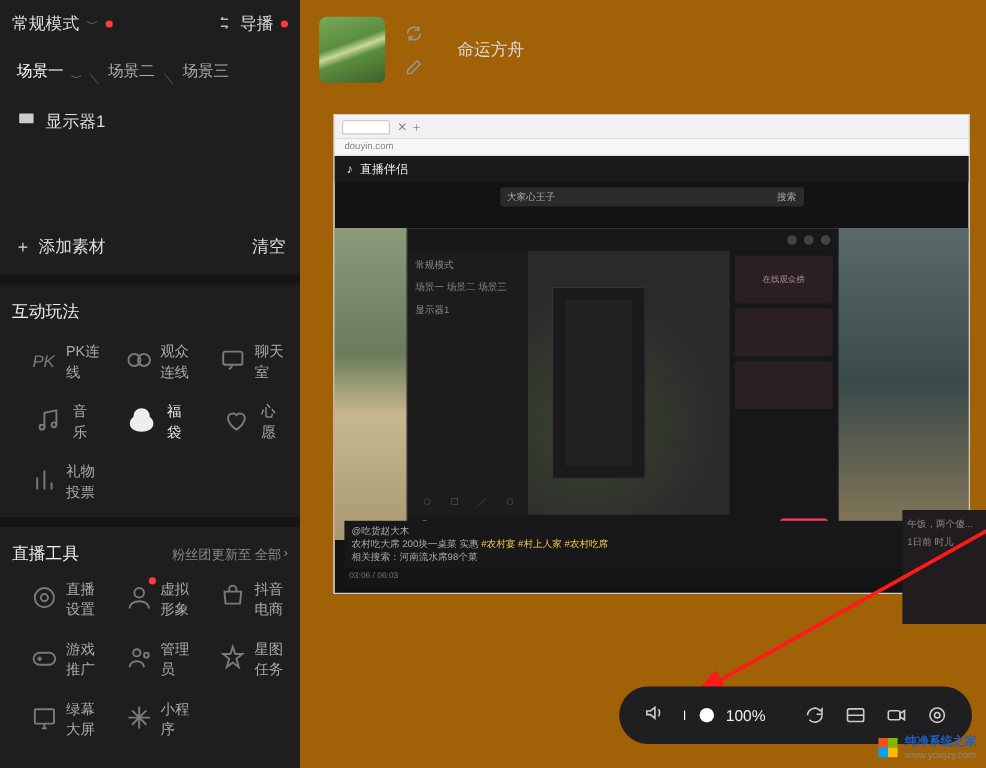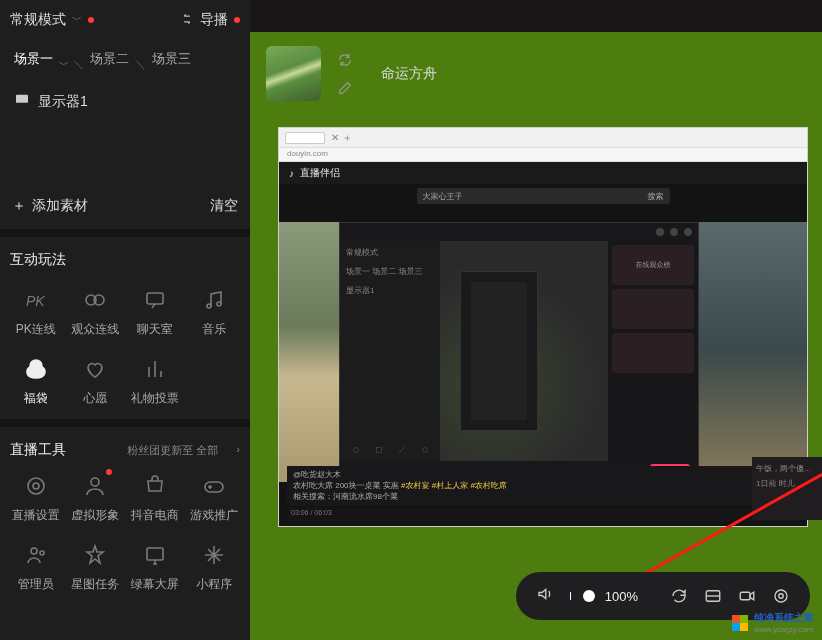--- a/index.html
+++ b/index.html
@@ -22,34 +22,34 @@
   .source-item { display:flex; align-items:center; gap:8px; font-size:14px; color:#ddd; padding:6px 2px; }
   .monitor-icon svg{ width:16px; height:16px; fill:#ccc; }
 
   .add-row { display:flex; align-items:center; justify-content:space-between; margin-top:70px; padding:10px 6px; font-size:14px; color:#ddd; }
   .add-btn { display:flex; align-items:center; gap:6px; }
 
   .divider { height:8px; background:#151516; margin:4px -6px; }
 
   .section-title { font-size:14px; color:#eee; padding:10px 4px 8px; }
   .grid { display:flex; flex-wrap:wrap; }
-  .cell { width:25%; display:flex; flex-direction:column; align-items:center; gap:6px; padding:8px 0; }
+  .cell { width:25%; display:flex; flex-direction:row; align-items:flex-start; gap:6px; padding:8px 0;margin-left:19px; }
   .cell-icon { width:30px; height:30px; display:flex; align-items:center; justify-content:center; color:#777; position:relative;}
   .cell-icon svg { width:24px; height:24px; fill:none; stroke:#7a7a7a; stroke-width:1.6; }
   .cell-label { font-size:12px; color:#aaa; }
   .cell-active svg { stroke:#eee; fill:#eee; }
   .cell-active .cell-label{ color:#eee;}
   .badge-dot { position:absolute; top:-2px; right:-2px; width:6px;height:6px;background:#ff3b3b;border-radius:50%;}
 
   .tools-header { display:flex; align-items:center; justify-content:space-between; padding:10px 4px 4px; font-size:13px;}
   .tools-header-left{color:#eee;font-size:14px;}
-  .tools-header-right{ color:#888; font-size:11px; display:flex;gap:18px;}
+  .tools-header-right{ color:#888; font-size:11px; display:flex;gap:2px;}
 
   
-  .right-area { position:absolute; left:250px; top:0; right:0; bottom:0; background:#4d7c0f;margin-top:32px; }
+  .right-area { position:absolute; left:250px; top:0; right:0; bottom:0; background:#a16207; }
   .thumb-row { display:flex; align-items:center; gap:14px; padding:14px 16px; }
   .thumb { width:55px; height:55px; border-radius:6px; background:linear-gradient(160deg,#7aa85a 0%,#5b8e3f 40%,#c8d89a 50%,#5b8e3f 60%,#3f5f2b 100%); }
   .thumb-icons { display:flex; flex-direction:column; gap:8px; color:#999; }
   .thumb-icons span{width:20px;height:20px;display:flex;align-items:center;justify-content:center;}
   .thumb-icons svg{width:16px;height:16px;stroke:#999;fill:none;stroke-width:1.8;}
   .title-box { color:#ddd; font-size:14px; padding:4px 12px; }
 
   .screenshot-box { position:absolute; left:28px; top:95px; width:530px; height:400px; background:#fff; border:1px solid #d0d0d0; }
   .browser-bar { height:20px; background:#f1f1f1; border-bottom:1px solid #ddd; display:flex;align-items:center;padding:0 6px;gap:6px;}
   .tab-pill{width:40px;height:12px;background:#fff;border:1px solid #ccc;border-radius:2px 2px 0 0;}

